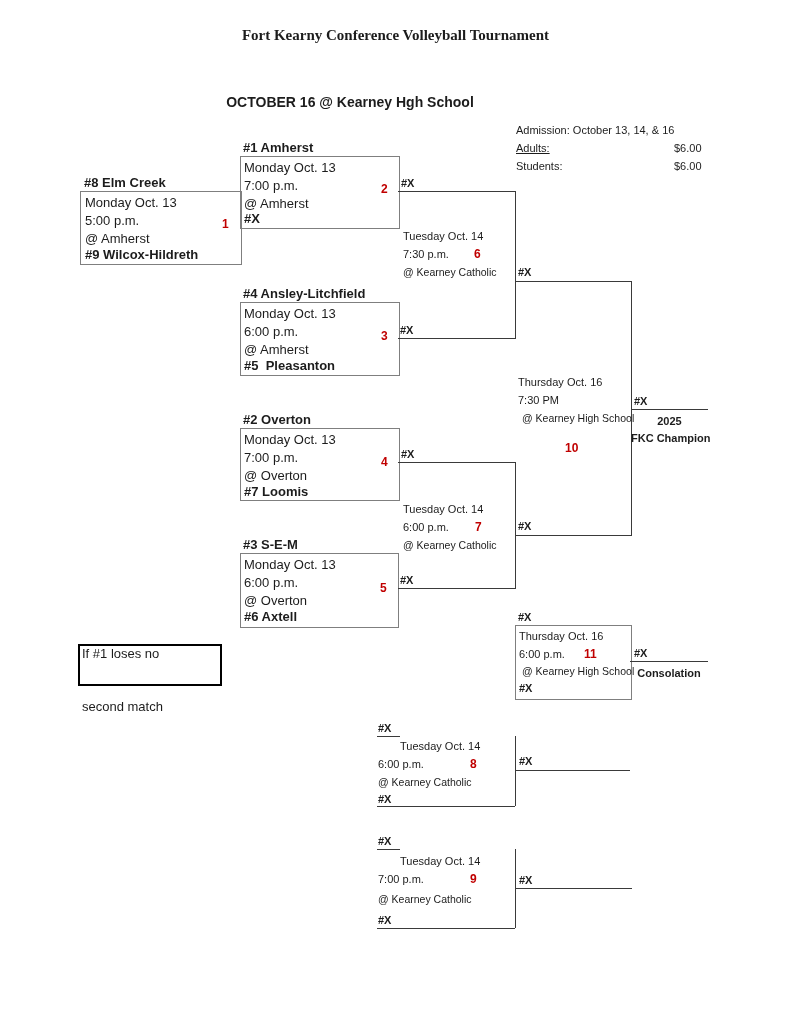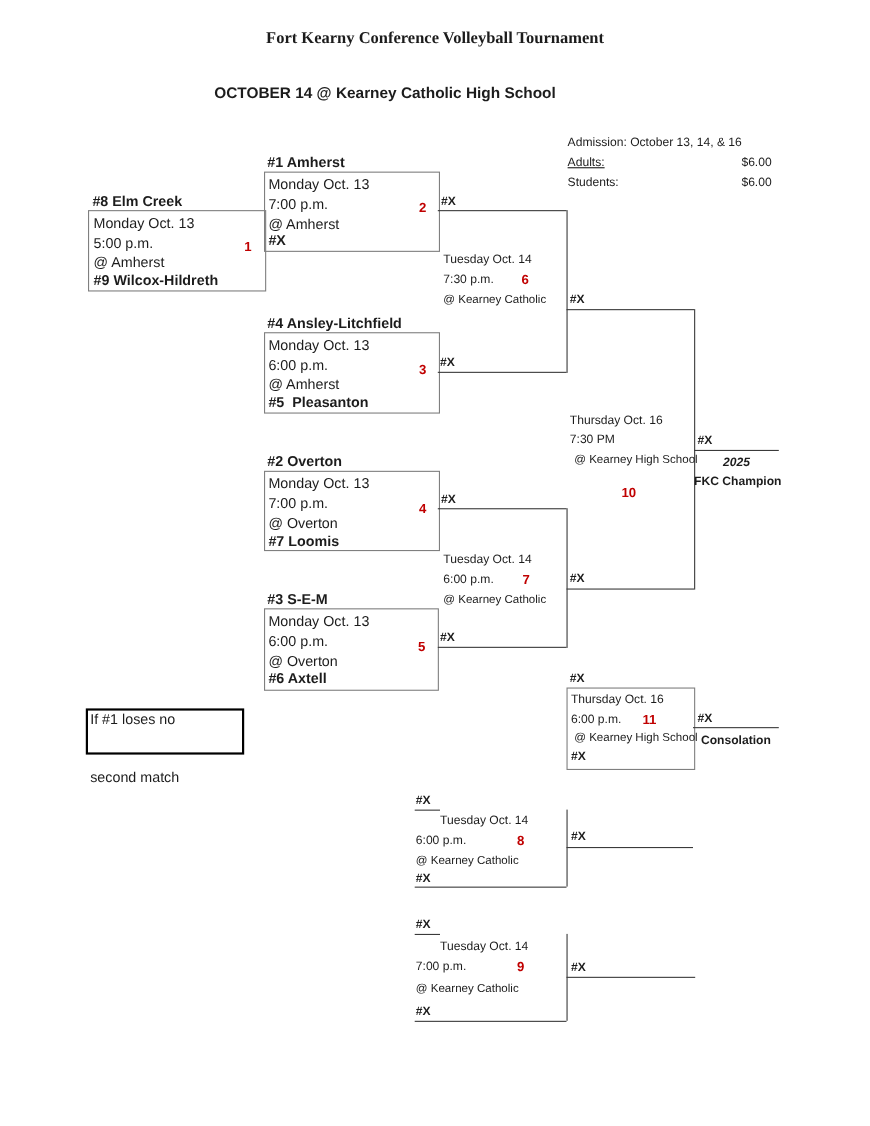--- a/index.html
+++ b/index.html
@@ -17,21 +17,21 @@
   .noteframe{position:absolute;border:2px solid #000;}
   .title{font-size:15px;font-weight:bold;font-family:Liberation Serif, serif;}
   .sub{font-size:14px;font-weight:bold;}
 </style>
 </head>
 <body>
 
 <div class="page">
 
   <div class="t title ctr" style="left:0;top:27px;width:791px;">Fort Kearny Conference Volleyball Tournament</div>
-  <div class="t sub ctr" style="left:0;top:77px;width:700px;">OCTOBER 14 @ Kearney Catholic High School</div>
+  <div class="t sub ctr" style="left:0;top:95px;width:700px;">OCTOBER 16 @ Kearney Hgh School</div>
 
   <div class="t s11" style="left:516px;top:124px;">Admission: October 13, 14, &amp; 16</div>
   <div class="t s11" style="left:516px;top:142px;text-decoration:underline;">Adults:</div>
   <div class="t s11" style="left:674px;top:142px;">$6.00</div>
   <div class="t s11" style="left:516px;top:160px;">Students:</div>
   <div class="t s11" style="left:674px;top:160px;">$6.00</div>
 
   <div class="t b" style="left:84px;top:176px;">#8 Elm Creek</div>
   <div class="box" style="left:80px;top:191px;width:160px;height:72px;"></div>
   <div class="t" style="left:85px;top:196px;">Monday Oct. 13</div>
@@ -96,21 +96,21 @@
   <div class="t b s11" style="left:518px;top:520px;">#X</div>
   <div class="hl" style="left:515px;top:535px;width:116px;"></div>
 
   <div class="vl" style="left:631px;top:281px;height:255px;"></div>
   <div class="t s11" style="left:518px;top:376px;">Thursday Oct. 16</div>
   <div class="t s11" style="left:518px;top:394px;">7:30 PM</div>
   <div class="t red" style="left:565px;top:394px;margin-top:48px;">10</div>
   <div class="t s10" style="left:522px;top:413px;">@ Kearney High School</div>
   <div class="t b s11" style="left:634px;top:395px;">#X</div>
   <div class="hl" style="left:631px;top:409px;width:77px;"></div>
-  <div class="t b s11 ctr" style="left:631px;top:415px;width:77px;font-style:italic;">2025</div>
+  <div class="t b s11 ctr" style="left:631px;top:415px;width:77px;">2025</div>
   <div class="t b s11 ctr" style="left:631px;top:432px;width:77px;">FKC Champion</div>
 
   <div class="t b s11" style="left:518px;top:611px;">#X</div>
   <div class="box" style="left:515px;top:625px;width:115px;height:73px;"></div>
   <div class="t s11" style="left:519px;top:630px;">Thursday Oct. 16</div>
   <div class="t s11" style="left:519px;top:648px;">6:00 p.m.</div>
   <div class="t red" style="left:584px;top:648px;">11</div>
   <div class="t s10" style="left:522px;top:666px;">@ Kearney High School</div>
   <div class="t b s11" style="left:519px;top:682px;">#X</div>
   <div class="t b s11" style="left:634px;top:647px;">#X</div>

